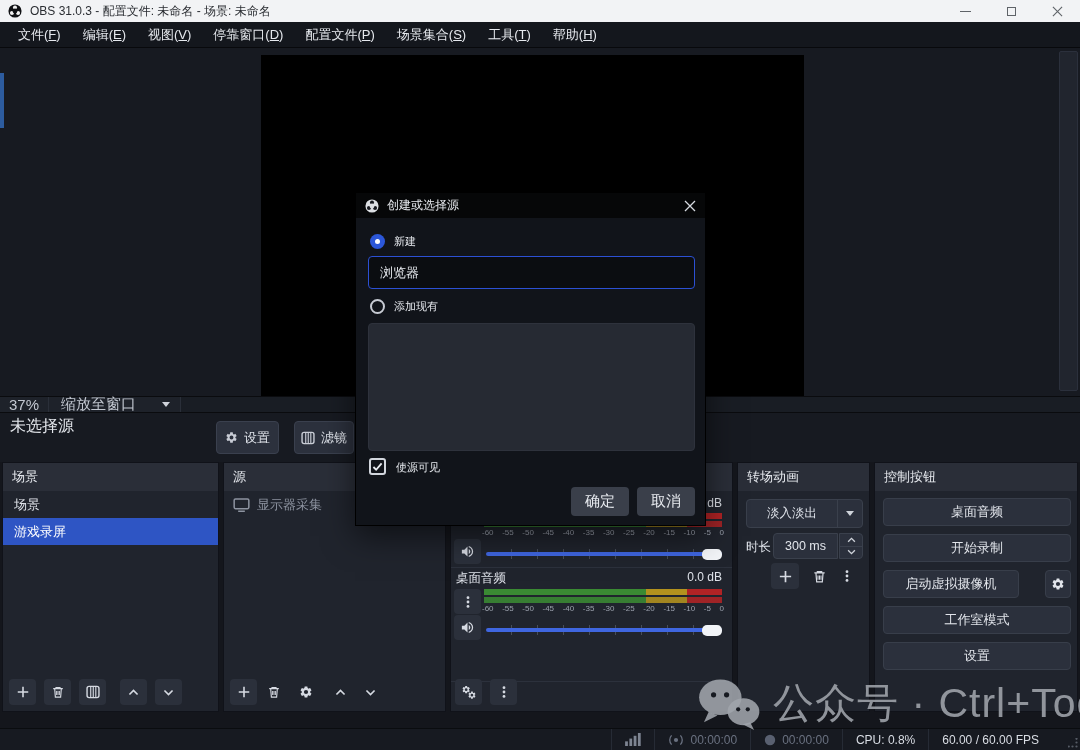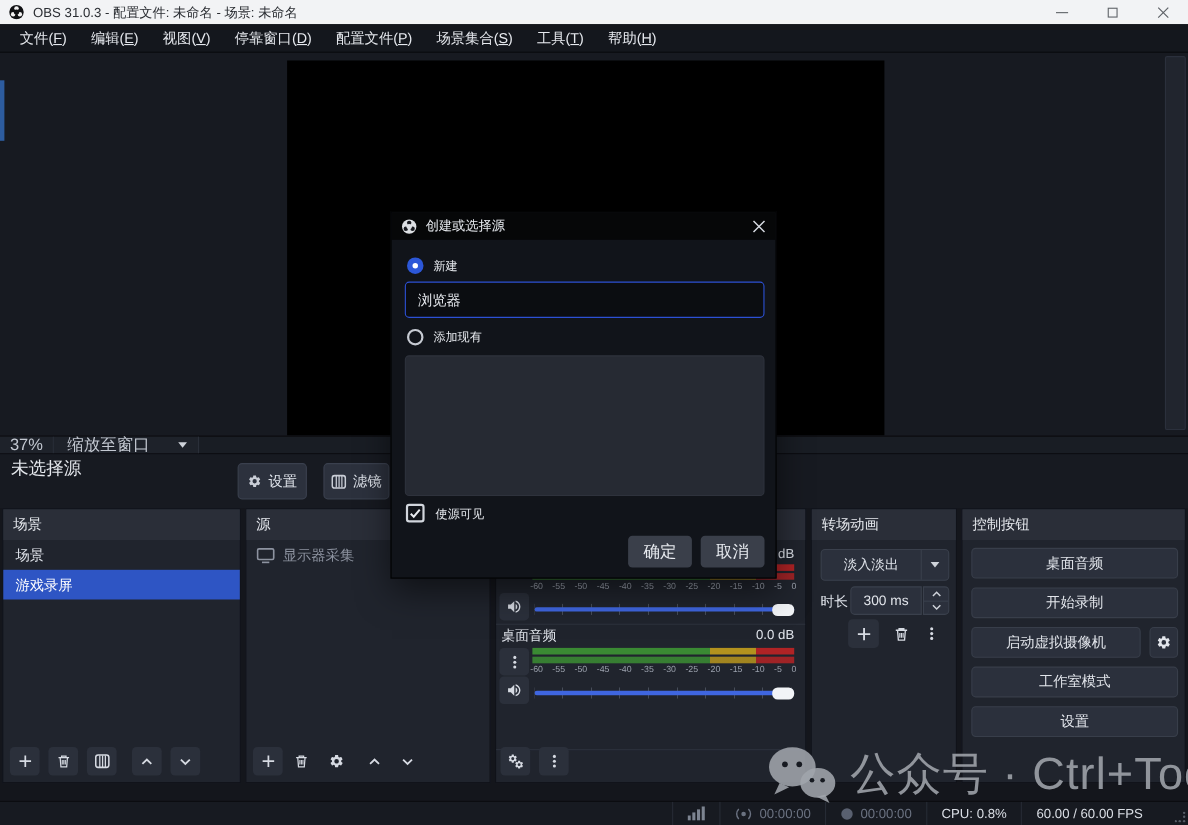--- a/index.html
+++ b/index.html
@@ -451,21 +451,21 @@
           <circle cx="8" cy="8" r="1.6"></circle>
           <circle cx="8" cy="13" r="1.6"></circle>
         </svg>
     </div>
   </div>
 
   <div class="abs panel p-controls">
     <div class="panel-header">控制按钮</div>
     <div class="ctrl-btn" style="top:35px;">桌面音频</div>
     <div class="ctrl-btn" style="top:71px;">开始录制</div>
-    <div class="ctrl-btn" style="top:107px; width:154px;">启动虚拟摄像机</div>
+    <div class="ctrl-btn" style="top:107px; width:136px;">启动虚拟摄像机</div>
     <div class="ctrl-btn" style="top:107px; left:170px; width:26px;">
       <svg width="14" height="14" viewBox="0 0 24 24" fill="currentColor">
           <path d="M19.14 12.94c.04-.3.06-.61.06-.94s-.02-.64-.07-.94l2.03-1.58c.18-.14.23-.41.12-.61l-1.92-3.32c-.12-.22-.37-.29-.59-.22l-2.39.96c-.5-.38-1.03-.7-1.62-.94L14.4 2.81c-.04-.24-.24-.41-.48-.41h-3.84c-.24 0-.43.17-.47.41l-.36 2.54c-.59.24-1.13.57-1.62.94l-2.39-.96c-.22-.08-.47 0-.59.22L2.74 8.87c-.12.21-.08.47.12.61l2.03 1.58c-.05.3-.09.63-.09.94s.02.64.07.94l-2.03 1.58c-.18.14-.23.41-.12.61l1.92 3.32c.12.22.37.29.59.22l2.39-.96c.5.38 1.03.7 1.62.94l.36 2.54c.05.24.24.41.48.41h3.84c.24 0 .44-.17.47-.41l.36-2.54c.59-.24 1.13-.56 1.62-.94l2.39.96c.22.08.47 0 .59-.22l1.92-3.32c.12-.22.07-.47-.12-.61l-2.01-1.58zM12 15.6A3.6 3.6 0 1 1 12 8.4a3.6 3.6 0 0 1 0 7.2z"></path>
         </svg>
     </div>
     <div class="ctrl-btn" style="top:143px;">工作室模式</div>
     <div class="ctrl-btn" style="top:179px;">设置</div>
   </div>
 
   <div class="abs statusbar">

